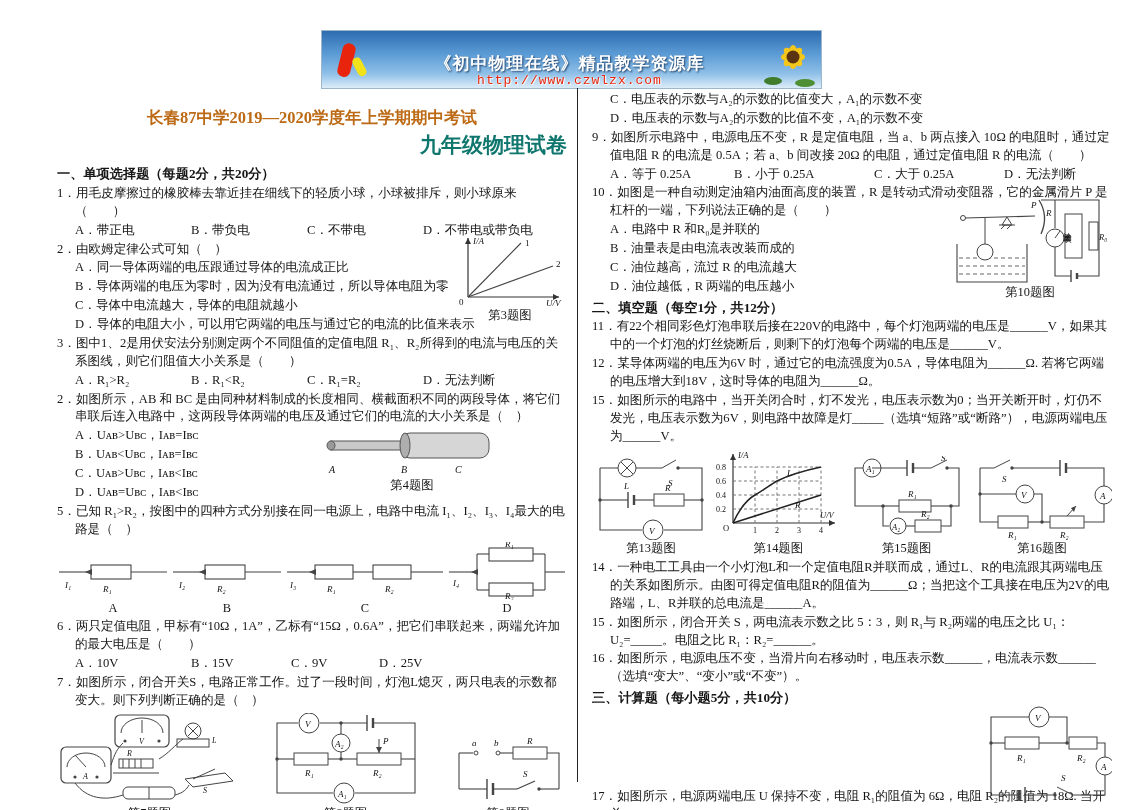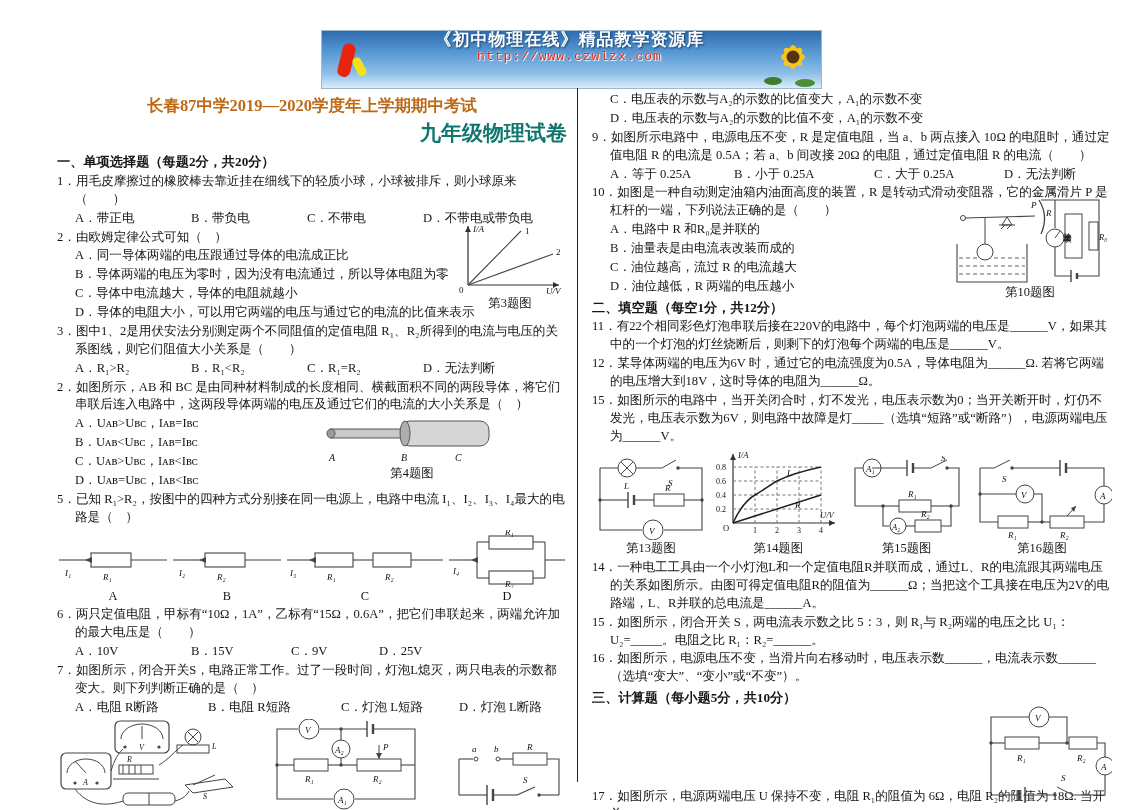--- a/index.html
+++ b/index.html
@@ -1,35 +1,35 @@
 <!DOCTYPE html>
 <html><head>
 <meta charset="utf-8">
 <style>
   html,body{margin:0;padding:0;background:#ffffff;}
   .sheet{position:relative;width:1147px;height:810px;background:#fff;overflow:hidden;
          font-family:"Liberation Serif","DejaVu Serif",serif;color:#151515;}
   
   .banner{position:absolute;left:321px;top:30px;width:499px;height:57px;
           background:linear-gradient(180deg,#2e6cb0 0%,#5b9bd5 40%,#8fc0e8 75%,#dcecf8 100%);
-          border:1px solid #9db8cc;display:flex;align-items:flex-start;overflow:hidden;}
+          border:1px solid #9db8cc;display:flex;align-items:flex-end;overflow:hidden;}
   .banner-logo{width:62px;height:100%;position:relative;flex:0 0 auto;}
   .banner-mid{flex:1;text-align:center;line-height:1.1;}
   .banner-title{color:#ffffff;font-weight:bold;font-size:17px;letter-spacing:1px;
                 text-shadow:1px 1px 2px #1a3d66;}
   .banner-url{color:#e8250c;font-weight:normal;font-size:13px;letter-spacing:1px;
               font-family:"Liberation Mono","DejaVu Sans Mono",monospace;
               text-shadow:0 0 2px #ffffff,1px 1px 1px #ffffff;}
   .banner-flower{width:66px;height:100%;position:relative;flex:0 0 auto;}
   
   .divider{position:absolute;left:577px;top:88px;height:694px;border-left:1.4px solid #222;}
   .col{position:absolute;top:90px;font-size:12.6px;line-height:1.42;}
   .col1{left:57px;width:510px;}
   .col2{left:592px;width:520px;}
-  .title1{text-align:center;font-weight:bold;font-size:16.5px;color:#bd6a16;margin:4px 0 0 0;}
+  .title1{text-align:center;font-weight:bold;font-size:16.5px;color:#bd6a16;margin:16px 0 0 0;}
   .title2{text-align:right;font-weight:bold;font-size:21px;color:#0f766e;margin:2px 0 4px 0;}
   .sec{font-weight:bold;font-size:13.2px;margin:3px 0 1px 0;}
   .q{padding-left:18px;text-indent:-18px;margin:1px 0;}
   .optline{padding-left:18px;margin:1px 0;}
   .optrow{display:flex;padding-left:18px;margin:1px 0;}
   .rel{position:relative;}
   .figabs{position:absolute;text-align:center;}
   .figcap{text-align:center;font-size:12.4px;margin-top:0px;}
   .figrow{display:flex;justify-content:space-between;align-items:flex-end;margin:3px 0 1px 0;}
   .figcell{text-align:center;}
@@ -199,26 +199,20 @@
 
     <div class="q">6．两只定值电阻，甲标有“10Ω，1A”，乙标有“15Ω，0.6A”，把它们串联起来，两端允许加的最大电压是（　　）</div>
     <div class="optrow">
       <span style="width:116px">A．10V</span>
       <span style="width:100px">B．15V</span>
       <span style="width:88px">C．9V</span>
       <span>D．25V</span>
     </div>
 
     <div class="q">7．如图所示，闭合开关S，电路正常工作。过了一段时间，灯泡L熄灭，两只电表的示数都变大。则下列判断正确的是（　）</div>
-    <div class="optrow">
-      <span style="width:133px">A．电阻 R断路</span>
-      <span style="width:133px">B．电阻 R短路</span>
-      <span style="width:118px">C．灯泡 L短路</span>
-      <span>D．灯泡 L断路</span>
-    </div>
 
     <div class="figrow">
       <div class="figcell">
         <svg width="185" height="92" viewBox="0 0 185 92">
           <rect x="4" y="34" width="50" height="36" rx="5" fill="none" stroke="#444" stroke-width="1.2"></rect>
           <path d="M10,54 a19,14 0 0 1 38,0" fill="none" stroke="#444"></path>
           <line x1="29" y1="54" x2="18" y2="42" stroke="#444"></line>
           <circle cx="18" cy="64" r="1.6" fill="#444"></circle>
             <circle cx="40" cy="64" r="1.6" fill="#444"></circle>
           <text x="26" y="66" font-size="8" class="it">A</text>

